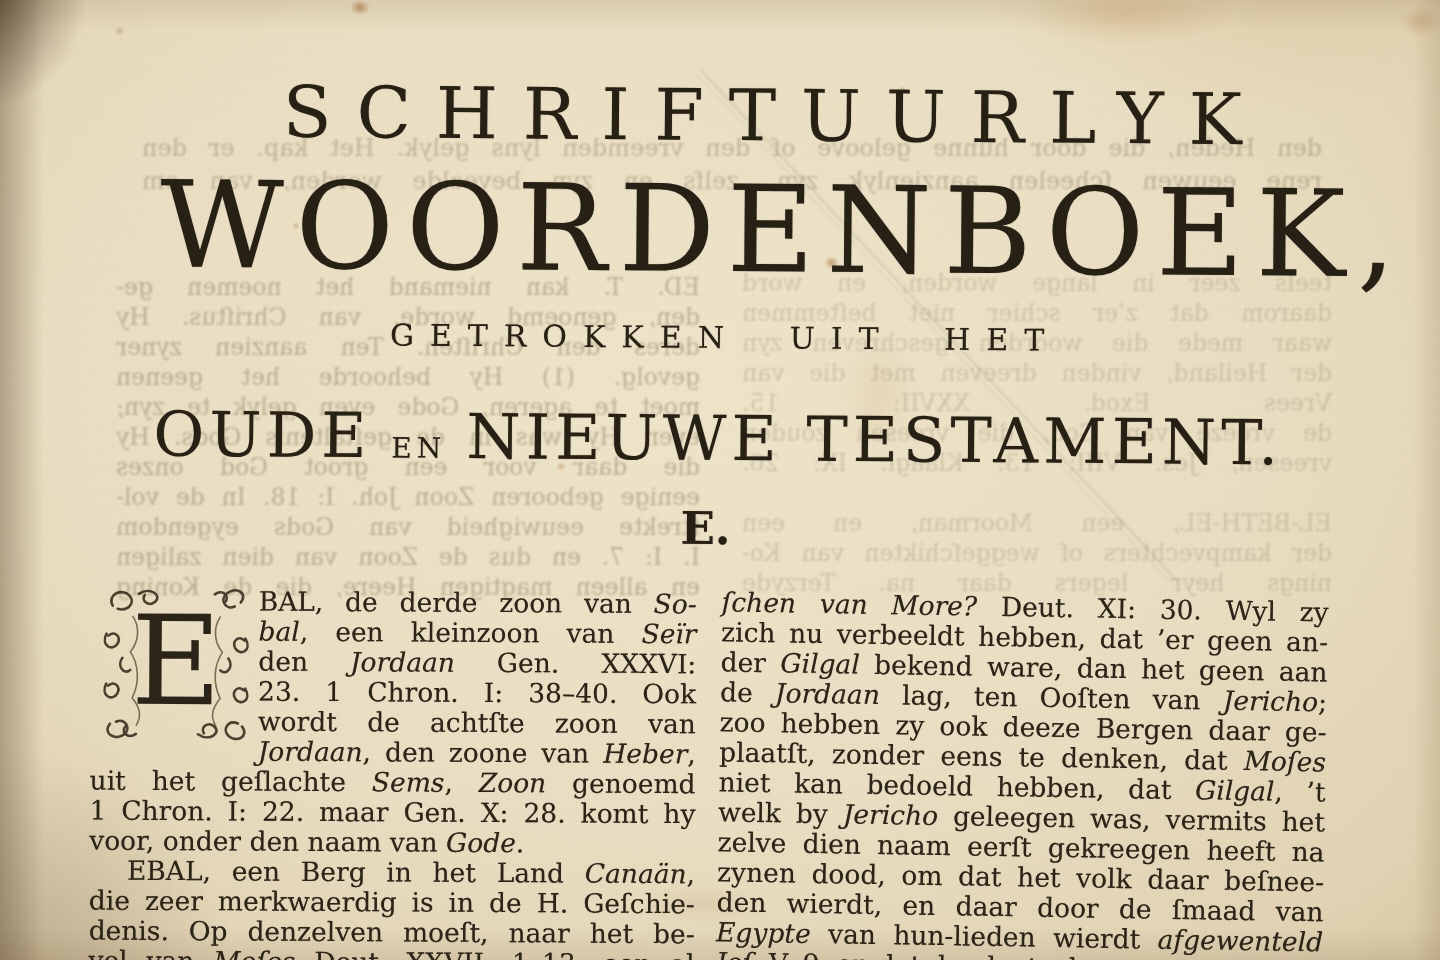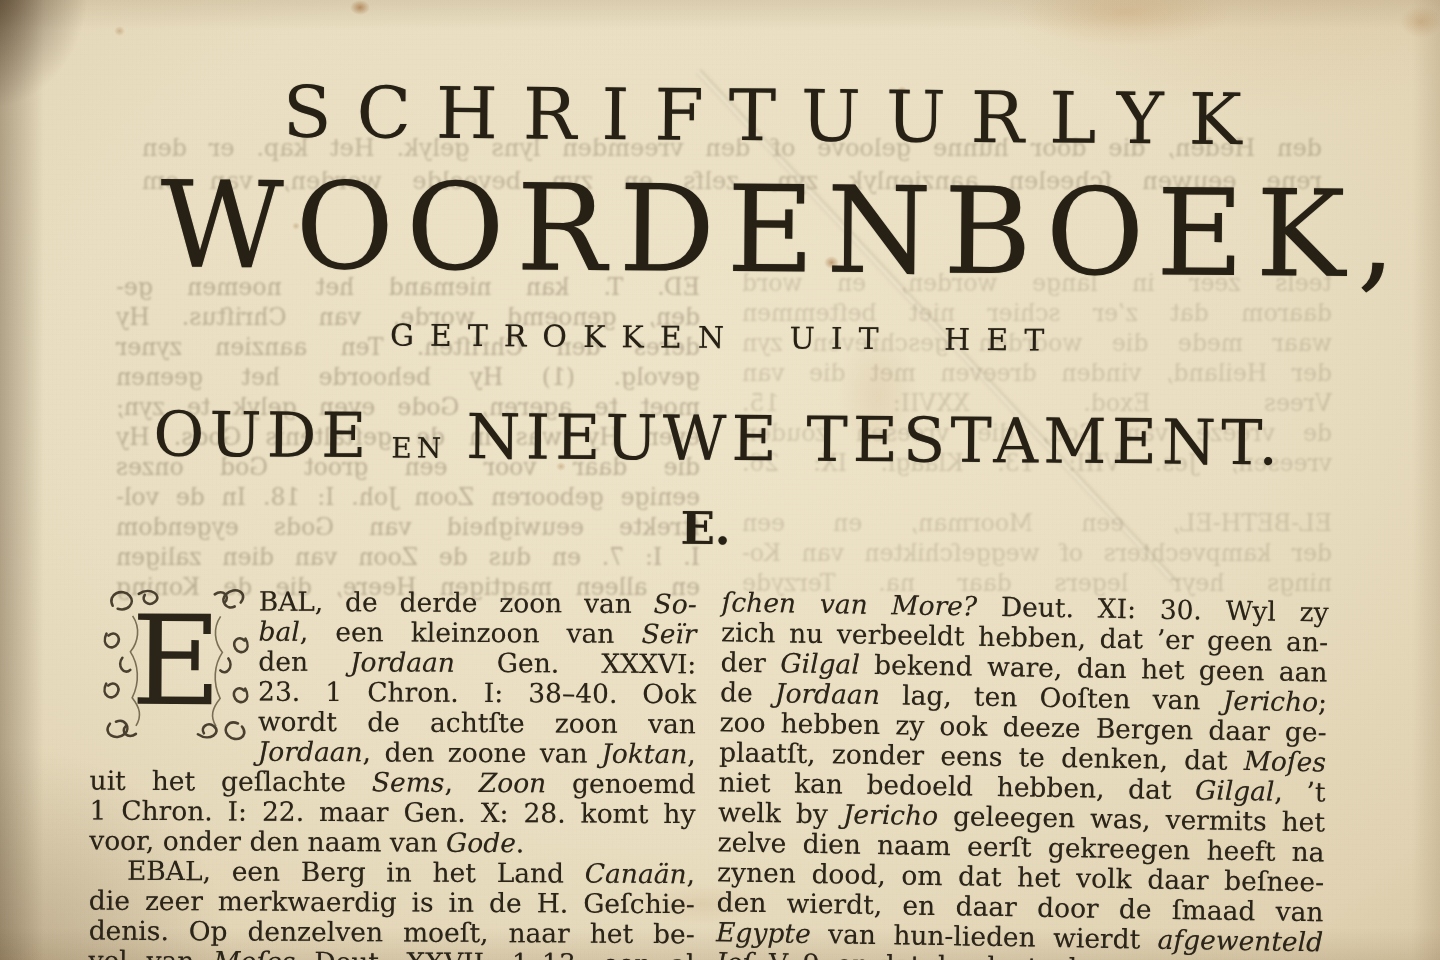--- a/index.html
+++ b/index.html
@@ -137,21 +137,21 @@
           <path d="M118,28 C110,40 112,54 120,64 C112,76 110,94 118,110 C110,120 108,128 114,138"></path>
         </g>
         <text x="74" y="116" text-anchor="middle" font-family="DejaVu Serif, serif" font-size="124" fill="#2b2418">E</text>
       </svg>
       <div id="leftnarrow">
           <div class="line">BAL, de derde zoon van <i>So-</i></div>
           <div class="line"><i>bal</i>, een kleinzoon van <i>Seïr</i></div>
           <div class="line">den <i>Jordaan</i> Gen. XXXVI:</div>
           <div class="line">23. 1 Chron. I: 38–40.  Ook</div>
           <div class="line">wordt de achtſte zoon van</div>
-          <div class="line"><i>Jordaan</i>, den zoone van <i>Joktan</i>,</div>
+          <div class="line"><i>Jordaan</i>, den zoone van <i>Heber</i>,</div>
         </div>
       <div id="leftfull">
           <div class="line">uit het geſlachte <i>Sems</i>, <i>Zoon</i> genoemd</div>
           <div class="line">1 Chron. I: 22. maar Gen. X: 28. komt hy</div>
           <div class="line nojust">voor, onder den naam van <i>Gode</i>.</div>
           <div class="line ind">EBAL, een Berg in het Land <i>Canaän</i>,</div>
           <div class="line">die zeer merkwaerdig is in de H. Geſchie-</div>
           <div class="line">denis.  Op denzelven moeſt, naar het be-</div>
           <div class="line">vel van <i>Moſes</i> Deut. XXVII: 1–13. een al</div>
         </div>

